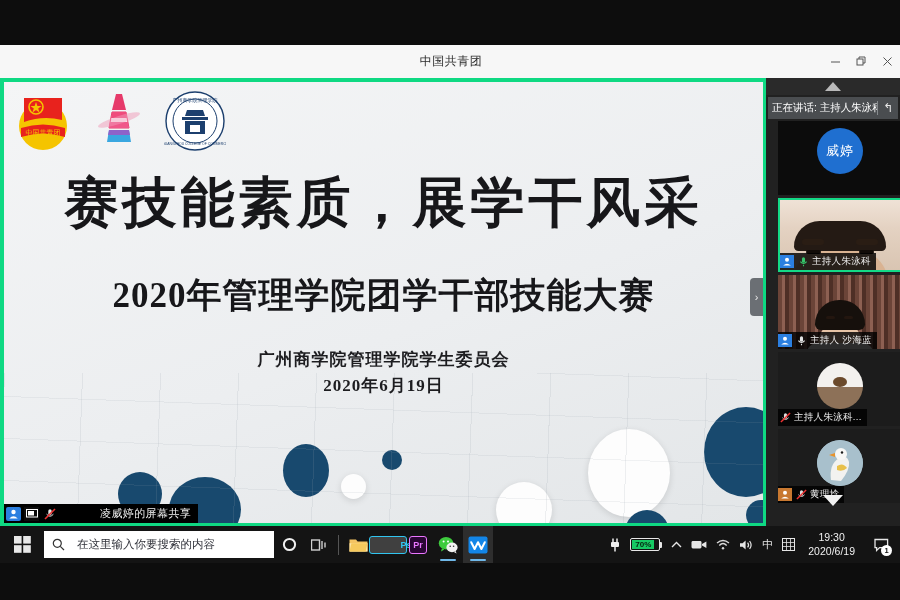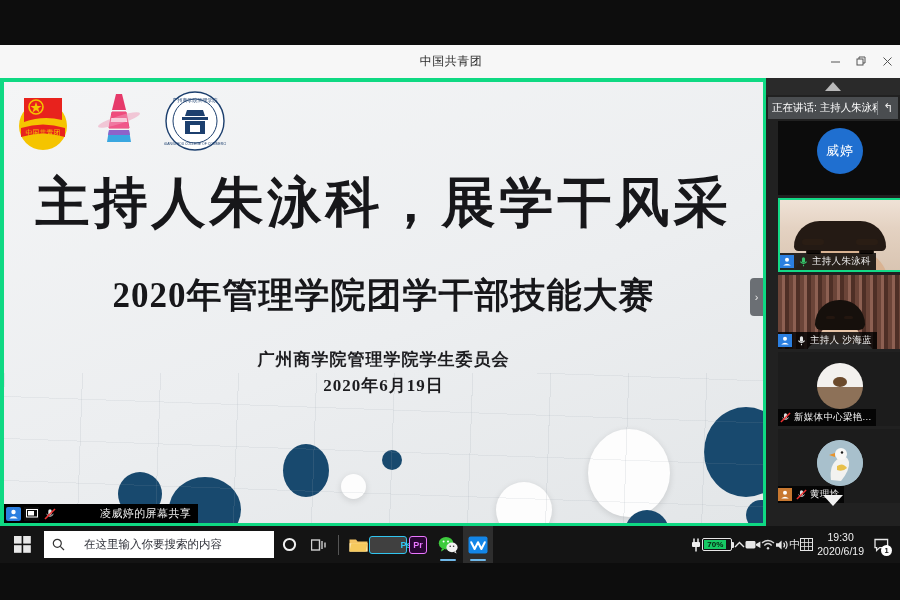--- a/index.html
+++ b/index.html
@@ -113,30 +113,30 @@
   .avatar-circle { position:absolute; left:50%; top:46%; transform:translate(-50%,-50%);
                    width:46px; height:46px; border-radius:50%; display:flex;
                    align-items:center; justify-content:center;
                    color:#fff; font-size:13px; letter-spacing:1px; }
 
   
   #taskbar { position:absolute; left:0; top:526px; width:900px; height:37px;
              background:#141414; display:flex; align-items:center; }
   #start-btn { width:44px; height:37px; display:flex; align-items:center; justify-content:center; }
   #search-box { width:230px; height:27px; background:#fff; display:flex; align-items:center;
-                gap:19px; padding:0 8px; }
+                gap:12px; padding:0 8px; }
   #search-box .sb-text { color:#30323a; font-size:11.5px; white-space:nowrap; }
   .tb-icon { width:30px; height:37px; display:flex; align-items:center; justify-content:center;
              position:relative; }
   .tb-icon.running::after { content:""; position:absolute; bottom:2px; left:7px; width:16px;
              height:2px; background:#6fb7e8; border-radius:1px; }
   .tb-icon.active { background:#2e2e2e; }
   .tb-sep { width:1px; height:20px; background:#555; margin:0 4px; }
 
-  .tray { margin-left:auto; display:flex; align-items:center; gap:0; padding-right:6px; }
+  .tray { margin-left:auto; display:flex; align-items:center; gap:9px; padding-right:6px; }
   .tray .ti { color:#eaeaea; font-size:11px; display:flex; align-items:center; }
   .battery { display:flex; align-items:center; }
   .bat-body { width:30px; height:13px; border:1.5px solid #e8e8e8; border-radius:2px;
               position:relative; display:flex; align-items:center; }
   .bat-fill { height:9px; background:#17c964; margin-left:1px; display:flex;
               align-items:center; justify-content:center; }
   .bat-pct { font-size:8px; color:#07220f; font-weight:700; }
   .bat-tip { width:2px; height:6px; background:#e8e8e8; border-radius:0 1px 1px 0; }
   .clock { color:#f0f0f0; font-size:10.5px; line-height:1.25; text-align:center; padding:0 4px; }
   #action-center { width:26px; height:37px; display:flex; align-items:center; justify-content:center;
@@ -222,21 +222,21 @@
               <path d="M18 27 L44 27 L44 30 L18 30 Z" fill="#1c3f6e"></path>
               <path d="M21 31 L41 31 L41 44 L21 44 Z" fill="#1c3f6e"></path>
               <rect x="26" y="35" width="10" height="7" fill="#ffffff"></rect>
               <path d="M23 20 L39 20 L41 26 L21 26 Z" fill="#1c3f6e"></path>
               <text x="31" y="12" font-size="5" fill="#1c3f6e" text-anchor="middle" font-family="'Liberation Serif',serif">广州商学院管理学院</text>
               <text x="31" y="55" font-size="3.4" fill="#1c3f6e" text-anchor="middle" font-family="'Liberation Sans',sans-serif">GUANGZHOU COLLEGE OF COMMERCE</text>
             </svg>
           </div>
         </div>
 
-        <div class="slide-title">主持人朱泳科，展学干风采</div>
+        <div class="slide-title">赛技能素质，展学干风采</div>
         <div class="slide-sub">2020年管理学院团学干部技能大赛</div>
         <div class="slide-org">
           <div>广州商学院管理学院学生委员会</div>
           <div>2020年6月19日</div>
         </div>
 
         <div id="collapse-handle">›</div>
 
         <div id="share-status">
           <span class="mini-ico ico-person-blue">
@@ -338,21 +338,21 @@
             <span style="position:absolute;top:14px;width:14px;height:10px;border-radius:50%;background:#6b4a2c;"></span>
           </div>
           <div class="tile-name">
             <span class="bx">
               <svg width="11" height="11" viewBox="0 0 12 12">
                   <rect x="4.3" y="1.3" width="3.4" height="6" rx="1.7" fill="#ddd"></rect>
                   <path d="M2.6 6.2 Q6 10.2 9.4 6.2" fill="none" stroke="#ddd" stroke-width="1"></path>
                   <line x1="1" y1="11" x2="11" y2="1" stroke="#e33" stroke-width="1.6"></line>
                 </svg>
             </span>
-            <span class="nm">新媒体中心梁艳...</span>
+            <span class="nm">主持人朱泳科...</span>
           </div>
         </div>
 
         <div class="tile" style="background:#1c1c1c;">
           <div class="avatar-circle" style="background:#9fb9c6;overflow:hidden;">
             <svg width="46" height="46" viewBox="0 0 46 46">
               <circle cx="23" cy="23" r="23" fill="#a8c0cc"></circle>
               <path d="M14 40 Q12 24 22 18 Q30 14 32 22 Q33 30 24 41 Z" fill="#f2f2f0"></path>
               <circle cx="24" cy="14" r="6" fill="#f7f7f5"></circle>
               <path d="M18 13 L12 15 L18 17 Z" fill="#e8932c"></path>

